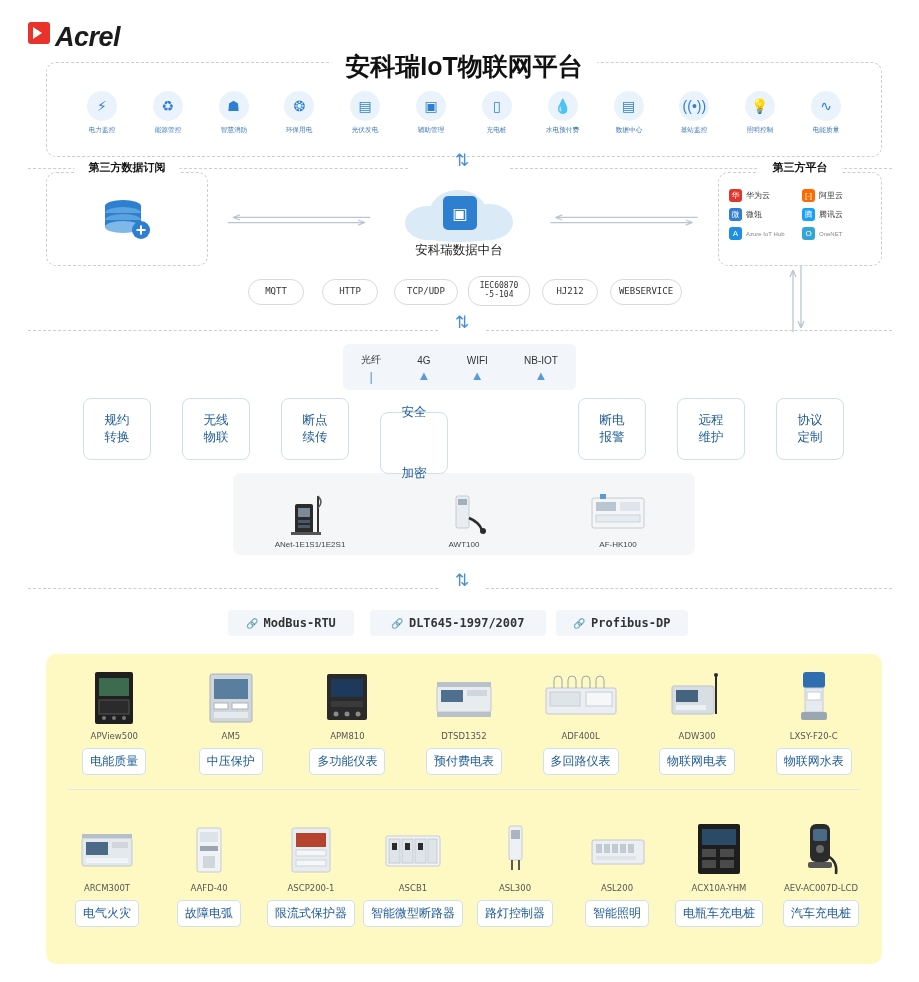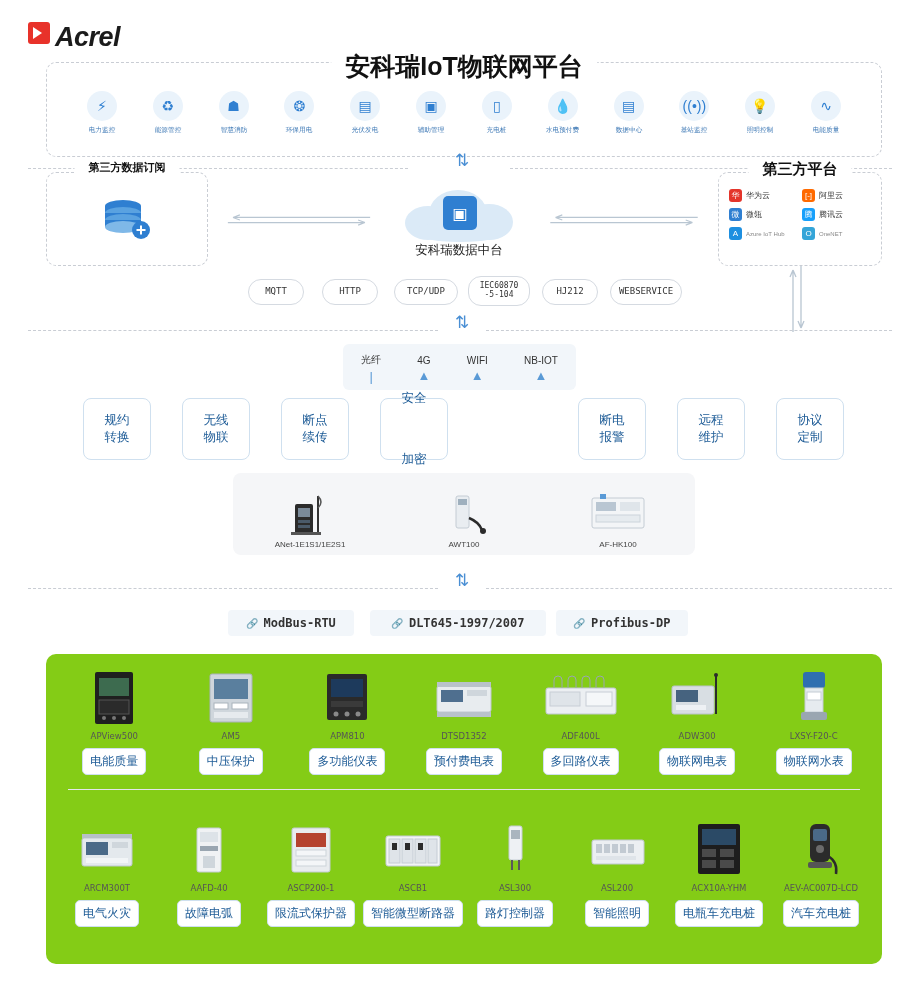--- a/index.html
+++ b/index.html
@@ -124,21 +124,21 @@
     left: 50%; top: 50%;
     transform: translate(-50%, -50%);
     width: 52px; height: 44px;
   }
 
   
   #cloud-panel {
     left: 718px; top: 172px;
     width: 164px; height: 94px;
   }
-  #cloud-panel .panel-title { font-size: 15px; font-weight: bold; }
+  #cloud-panel .panel-title { font-size: 11px; font-weight: bold; }
   .cloud-grid {
     position: absolute;
     left: 10px; right: 10px; top: 16px;
     display: grid;
     grid-template-columns: 1fr 1fr;
     gap: 6px 4px;
   }
   .cloud-item {
     display: flex; align-items: center; gap: 4px;
     font-size: 8px; color: #333;
@@ -278,21 +278,21 @@
     font-weight: bold;
     color: #333;
   }
   .buspill .lk { color: #7f8c99; font-weight: normal; font-size: 10px; }
 
   
   #products {
     position: absolute;
     left: 46px; top: 654px;
     width: 836px; height: 310px;
-    background: #84cc16;
+    background: #fef9c3;
     border-radius: 10px;
     padding: 14px 10px 10px;
   }
   .prow {
     display: flex;
     justify-content: space-around;
     align-items: flex-end;
   }
   .prow.second { margin-top: 16px; padding-top: 14px; }
   .divider {
@@ -782,21 +782,21 @@
       <span>物联</span>
     </div>
     <div class="feat" style="left: 83px; top: 398px;">
       <span>规约</span>
       <span>转换</span>
     </div>
     <div class="feat" style="left: 281px; top: 398px;">
       <span>断点</span>
       <span>续传</span>
     </div>
-    <div class="feat" style="left: 380px; top: 398px; gap: 44px;">
+    <div class="feat" style="left: 380px; top: 412px; gap: 44px;">
       <span>安全</span>
       <span>加密</span>
     </div>
     <div class="feat" style="left: 578px; top: 398px;">
       <span>断电</span>
       <span>报警</span>
     </div>
     <div class="feat" style="left: 677px; top: 398px;">
       <span>远程</span>
       <span>维护</span>

